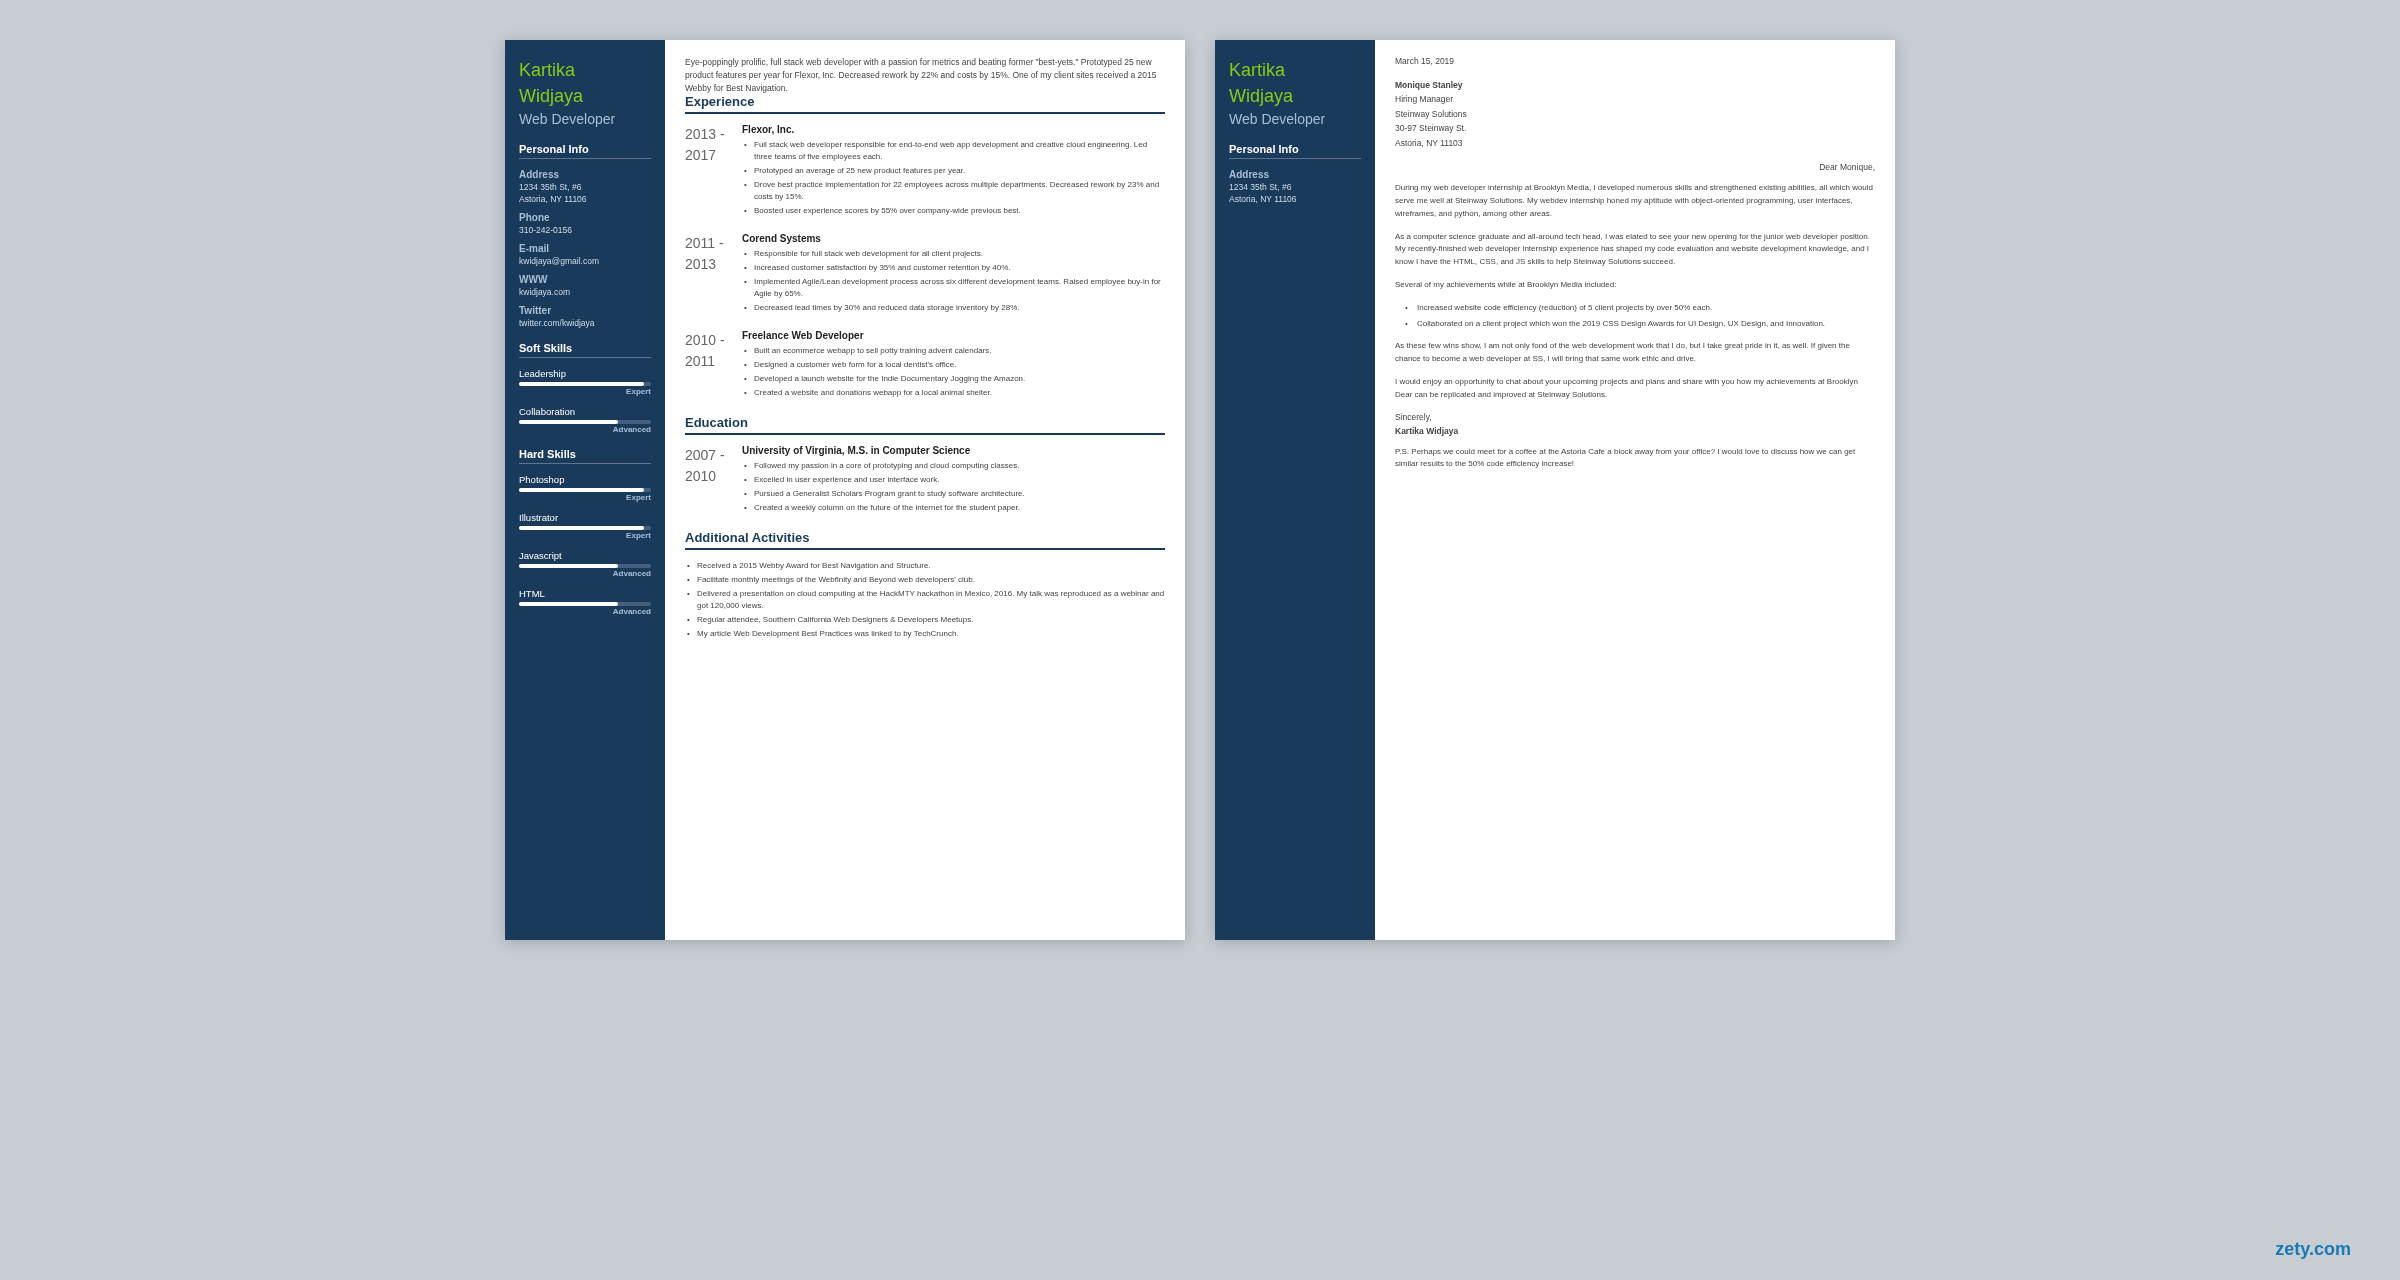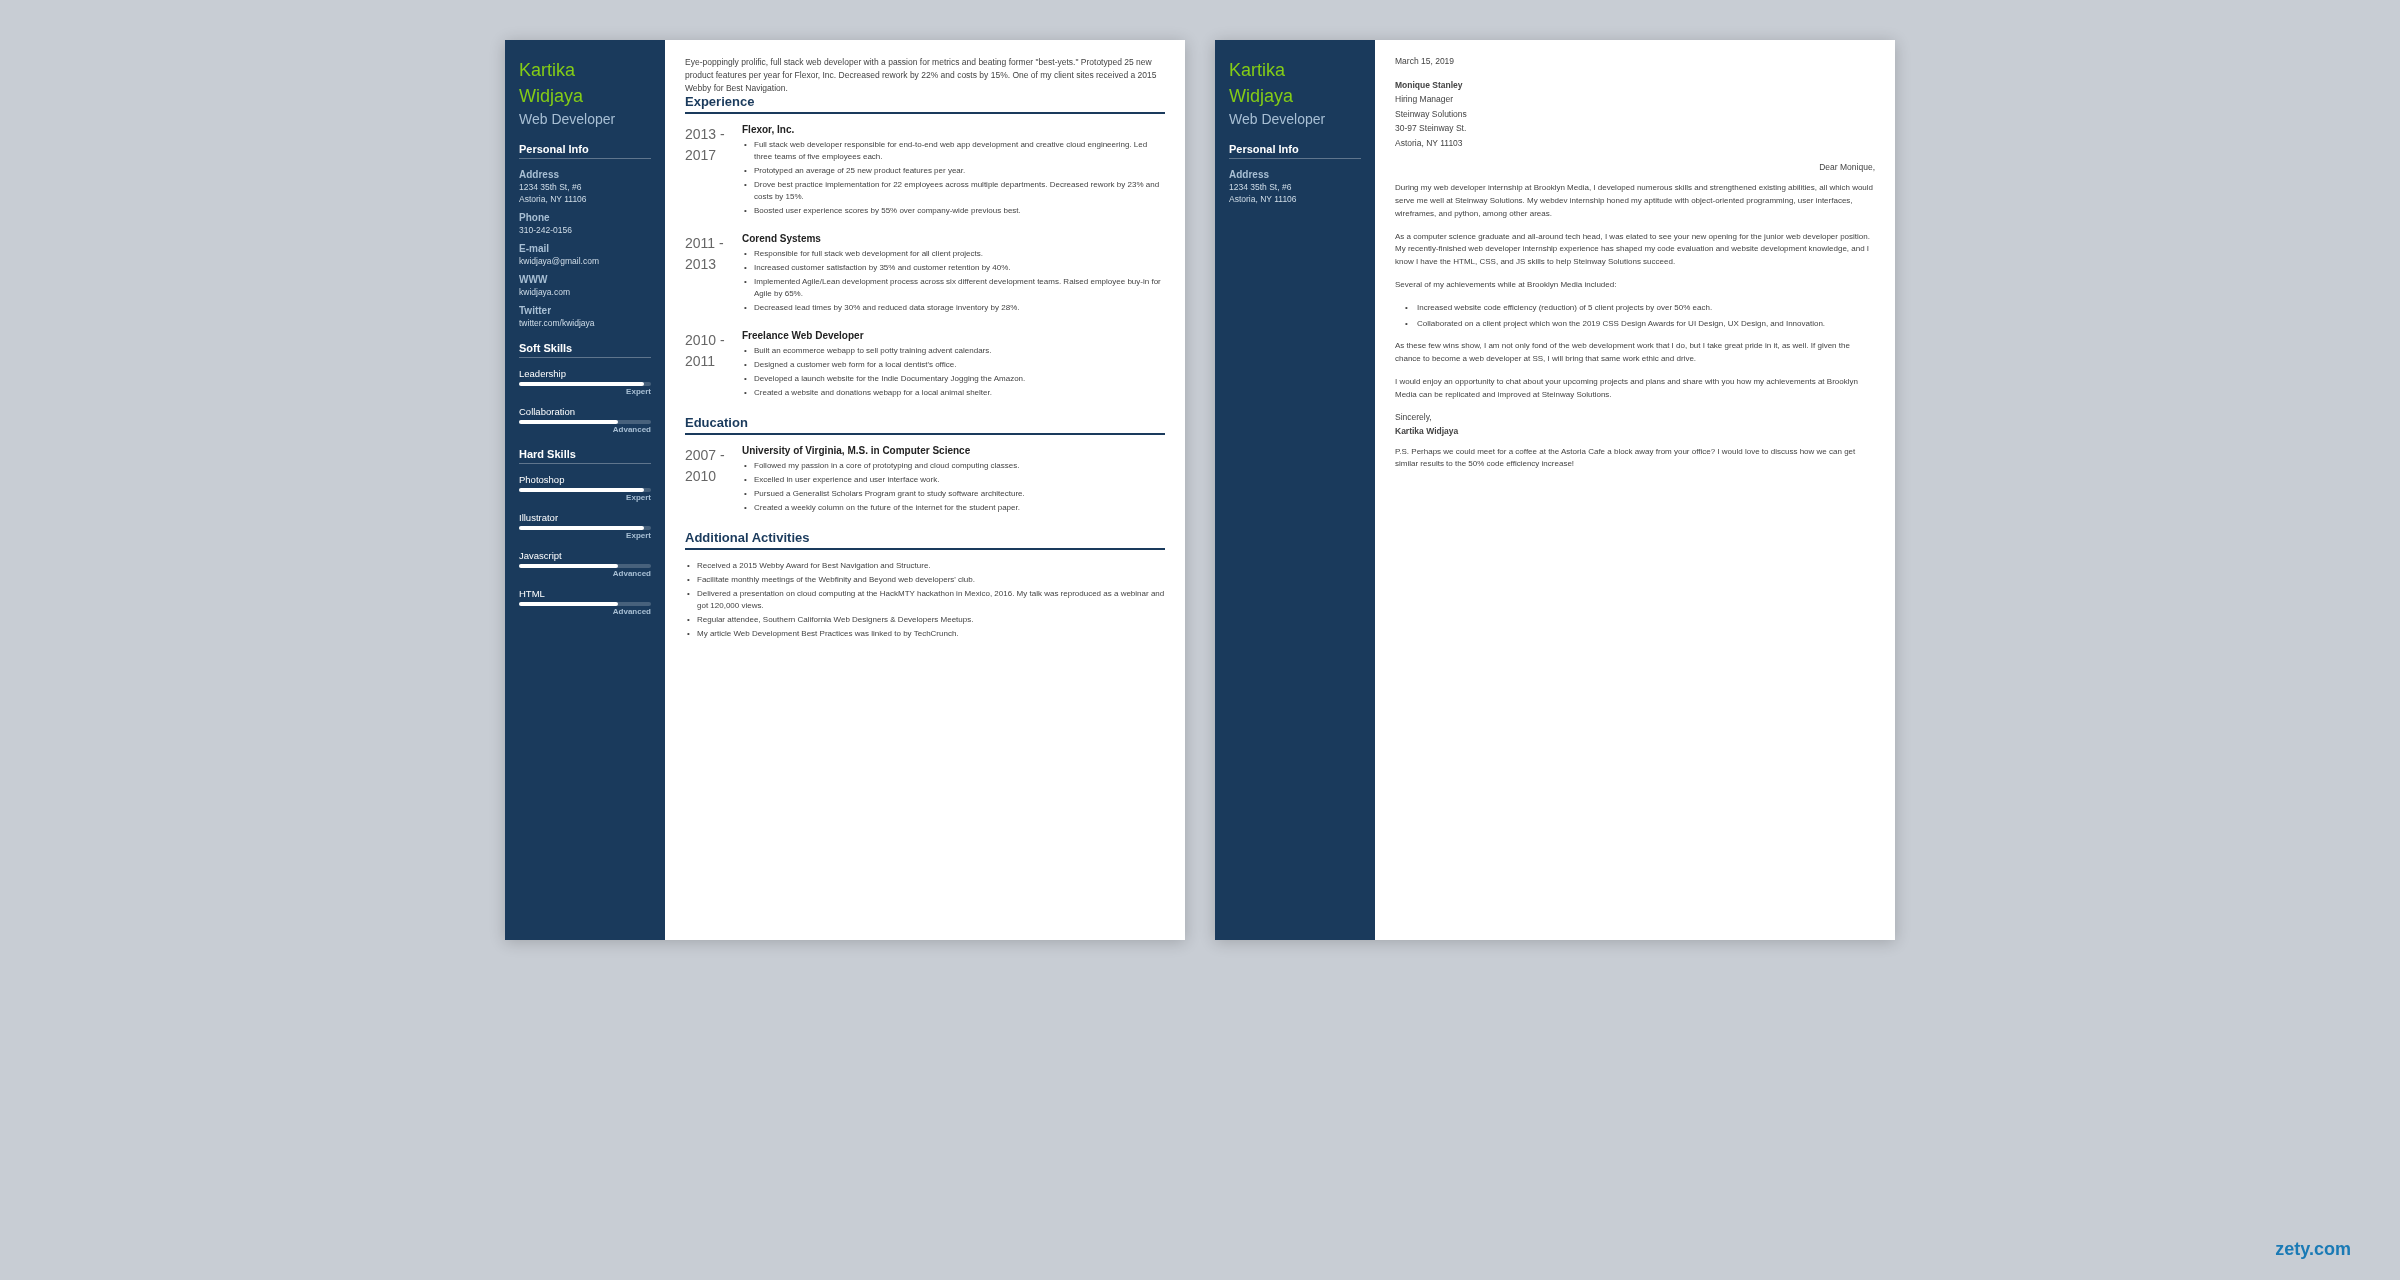--- a/index.html
+++ b/index.html
@@ -459,21 +459,21 @@
       <div id="cl-paragraphs">
           <div class="cl-para">During my web developer internship at Brooklyn Media, I developed numerous skills and strengthened existing abilities, all which would serve me well at Steinway Solutions. My webdev internship honed my aptitude with object-oriented programming, user interfaces, wireframes, and python, among other areas.</div>
           <div class="cl-para">As a computer science graduate and all-around tech head, I was elated to see your new opening for the junior web developer position. My recently-finished web developer internship experience has shaped my code evaluation and website development knowledge, and I know I have the HTML, CSS, and JS skills to help Steinway Solutions succeed.</div>
           <div class="cl-para">Several of my achievements while at Brooklyn Media included:</div>
         </div>
       <div id="cl-bullets" style="margin-bottom:10px; padding-left:8px;">
           <div class="cl-bullet">Increased website code efficiency (reduction) of 5 client projects by over 50% each.</div>
           <div class="cl-bullet">Collaborated on a client project which won the 2019 CSS Design Awards for UI Design, UX Design, and Innovation.</div>
         </div>
       <div class="cl-para">As these few wins show, I am not only fond of the web development work that I do, but I take great pride in it, as well. If given the chance to become a web developer at SS, I will bring that same work ethic and drive.</div>
-      <div class="cl-para">I would enjoy an opportunity to chat about your upcoming projects and plans and share with you how my achievements at Brooklyn Media can be replicated and improved at Steinway Solutions.</div>
+      <div class="cl-para">I would enjoy an opportunity to chat about your upcoming projects and plans and share with you how my achievements at Brooklyn Dear can be replicated and improved at Steinway Solutions.</div>
 
       <div class="cl-sign">Sincerely,</div>
       <div class="cl-sign-name">Kartika Widjaya</div>
       <div class="cl-ps">P.S. Perhaps we could meet for a coffee at the Astoria Cafe a block away from your office? I would love to discuss how we can get similar results to the 50% code efficiency increase!</div>
     </div>
   </div>
 
 </div>
 
 <div class="zety-brand">

